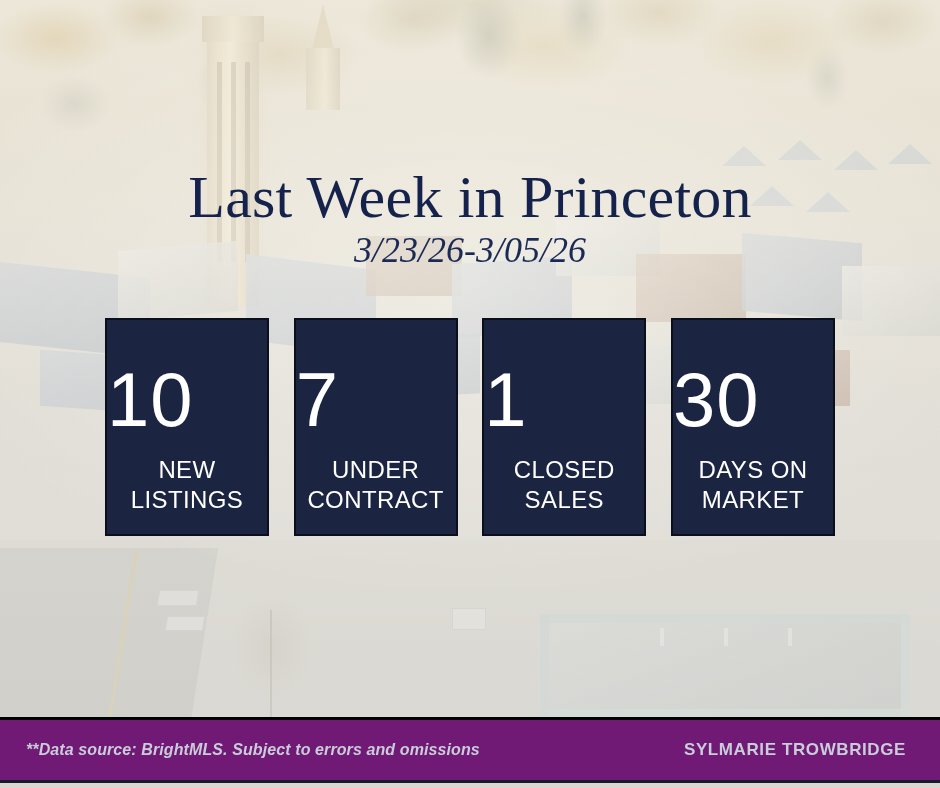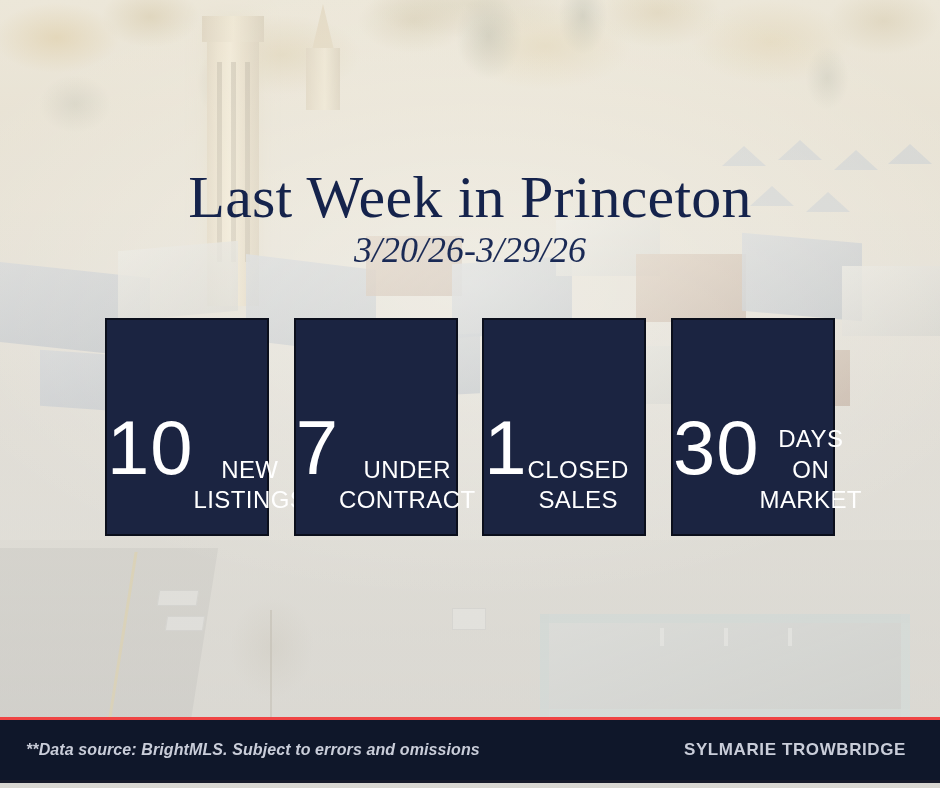--- a/index.html
+++ b/index.html
@@ -269,22 +269,21 @@
     justify-content: space-between;
     z-index: 5;
   }
   .card {
     width: 164px;
     height: 218px;
     box-sizing: border-box;
     background: #1b2441;
     border: 2px solid #0b0f1c;
     display: flex;
-    flex-direction: row;
-    align-items: center;
+    flex-direction: column;
     color: #ffffff;
   }
   .card-value {
     font-size: 76px;
     font-weight: 300;
     line-height: 1;
     margin-top: 42px;
     letter-spacing: 1px;
   }
   .card-label {
@@ -296,22 +295,22 @@
     letter-spacing: .4px;
     white-space: pre-line;
   }
 
   
   .footer {
     position: absolute;
     left: 0; right: 0;
     top: 717px;
     height: 66px;
-    background: #0f172a;
-    border-top: 3px solid #ef4444;
+    background: #701a75;
+    border-top: 3px solid #000000;
     border-bottom: 3px solid #171b2b;
     display: flex;
     align-items: center;
     z-index: 6;
     box-sizing: border-box;
   }
   .footer-note {
     position: absolute;
     left: 26px;
     font-style: italic;
@@ -386,21 +385,21 @@
     <div class="flatroof-bar" style="left:660px"></div>
     <div class="flatroof-bar" style="left:724px"></div>
     <div class="flatroof-bar" style="left:788px"></div>
 
     <div class="haze"></div>
     <div class="haze2"></div>
   </div>
 
   <div class="headline">
     <div class="title">Last Week in Princeton</div>
-    <div class="subtitle">3/20/26-3/29/26</div>
+    <div class="subtitle">3/23/26-3/05/26</div>
   </div>
 
   <div class="cards">
 
     <div class="card">
       <div class="card-value">10</div>
       <div class="card-label">NEW
 LISTINGS</div>
     </div>
 

